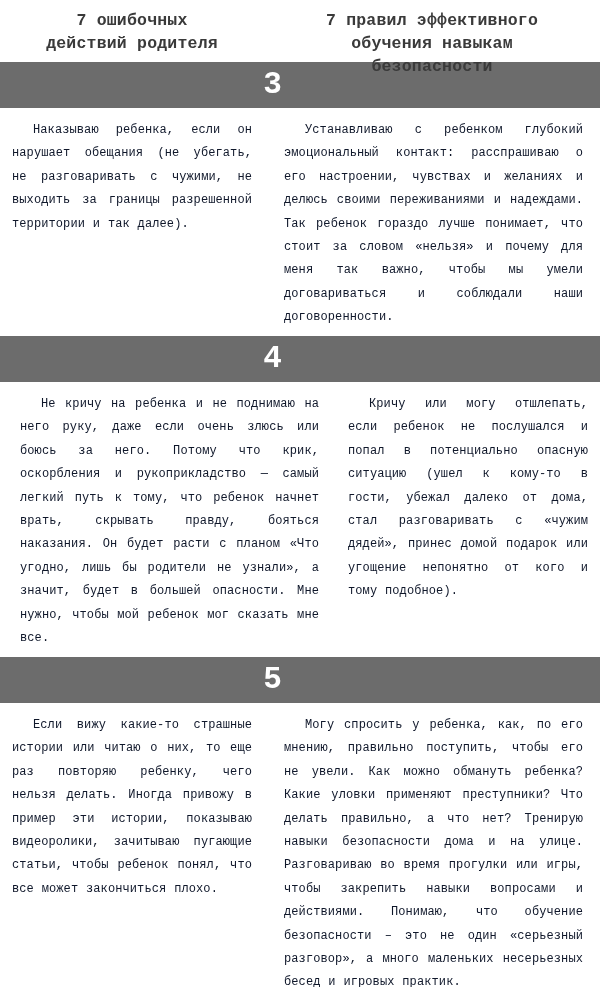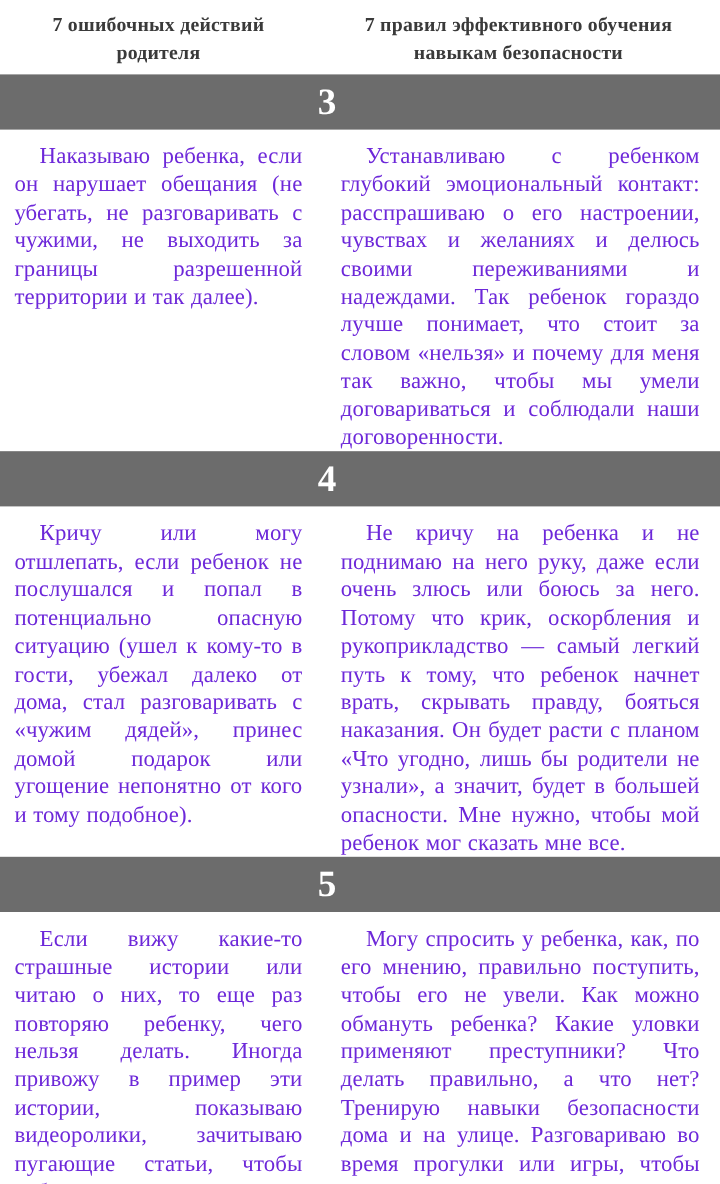--- a/index.html
+++ b/index.html
@@ -6,21 +6,21 @@
     margin: 0;
     padding: 0;
     background: #ffffff;
   }
   .page {
     position: relative;
     width: 600px;
     height: 987px;
     margin: 0 auto;
     background: #ffffff;
-    font-family: Liberation Serif, serif;
+    font-family: Liberation Mono, monospace;
     color: #414141;
     overflow: hidden;
     box-sizing: border-box;
   }
   
   .titles {
     display: flex;
     height: 62px;
     box-sizing: border-box;
     padding-top: 9px;
@@ -73,26 +73,26 @@
   .cell.left {
     flex: 0 0 264px;
     padding: 11px 12px 0 12px;
   }
   .cell.right {
     flex: 1;
     padding: 11px 17px 0 20px;
   }
   .cell p {
     margin: 0;
-    font-size: 19px;
+    font-size: 12px;
     line-height: 23.4px;
     text-align: justify;
     text-indent: 21px;
     letter-spacing: 0.1px;
-    color: #6d28d9;
+    color: #0f172a;
     word-spacing: 0.5px;
   }
 </style>
 </head>
 <body>
 
 <div class="page">
 
   <div class="titles">
     <div class="title-cell left">
@@ -112,25 +112,25 @@
     </div>
     <div class="cell right">
       <p>Устанавливаю с ребенком глубокий эмоциональный контакт: расспрашиваю о его настроении, чувствах и желаниях и делюсь своими переживаниями и надеждами. Так ребенок гораздо лучше понимает, что стоит за словом «нельзя» и почему для меня так важно, чтобы мы умели договариваться и соблюдали наши договоренности.</p>
     </div>
   </div>
 
   <div class="num-bar">
     <span class="num">4</span>
   </div>
   <div class="row s4">
+    <div class="cell right">
+      <p>Не кричу на ребенка и не поднимаю на него руку, даже если очень злюсь или боюсь за него. Потому что крик, оскорбления и рукоприкладство — самый легкий путь к тому, что ребенок начнет врать, скрывать правду, бояться наказания. Он будет расти с планом «Что угодно, лишь бы родители не узнали», а значит, будет в большей опасности. Мне нужно, чтобы мой ребенок мог сказать мне все.</p>
+    </div>
     <div class="cell left">
       <p>Кричу или могу отшлепать, если ребенок не послушался и попал в потенциально опасную ситуацию (ушел к кому-то в гости, убежал далеко от дома, стал разговаривать с «чужим дядей», принес домой подарок или угощение непонятно от кого и тому подобное).</p>
-    </div>
-    <div class="cell right">
-      <p>Не кричу на ребенка и не поднимаю на него руку, даже если очень злюсь или боюсь за него. Потому что крик, оскорбления и рукоприкладство — самый легкий путь к тому, что ребенок начнет врать, скрывать правду, бояться наказания. Он будет расти с планом «Что угодно, лишь бы родители не узнали», а значит, будет в большей опасности. Мне нужно, чтобы мой ребенок мог сказать мне все.</p>
     </div>
   </div>
 
   <div class="num-bar">
     <span class="num">5</span>
   </div>
   <div class="row s5">
     <div class="cell left">
       <p>Если вижу какие-то страшные истории или читаю о них, то еще раз повторяю ребенку, чего нельзя делать. Иногда привожу в пример эти истории, показываю видеоролики, зачитываю пугающие статьи, чтобы ребенок понял, что все может закончиться плохо.</p>
     </div>

